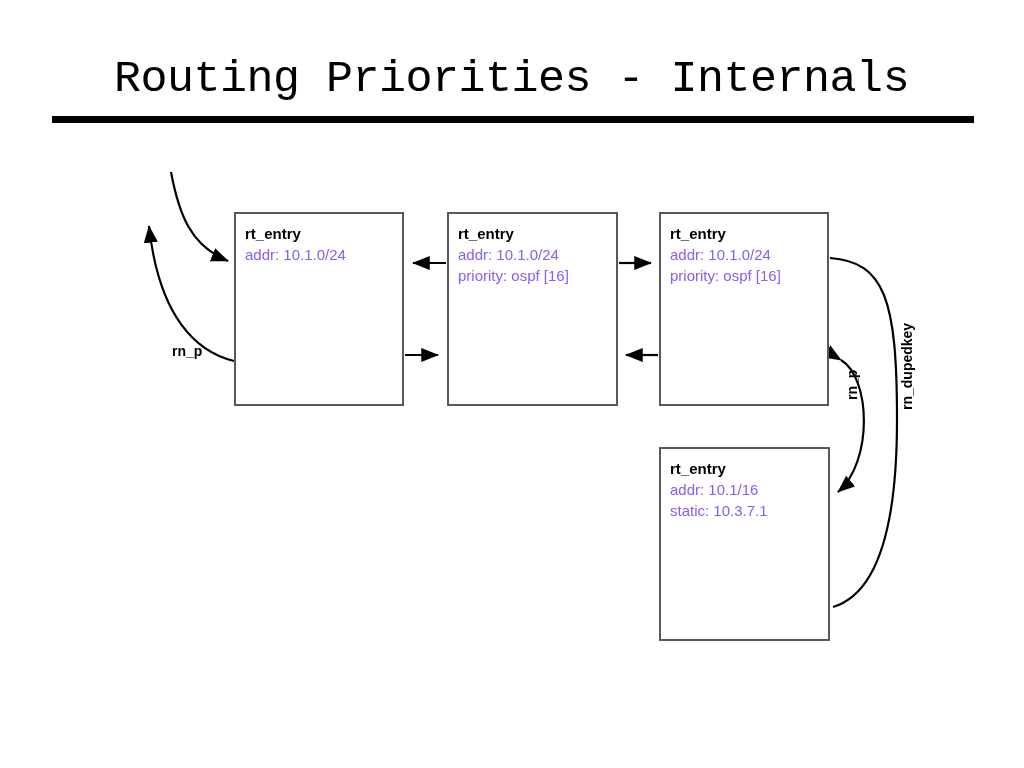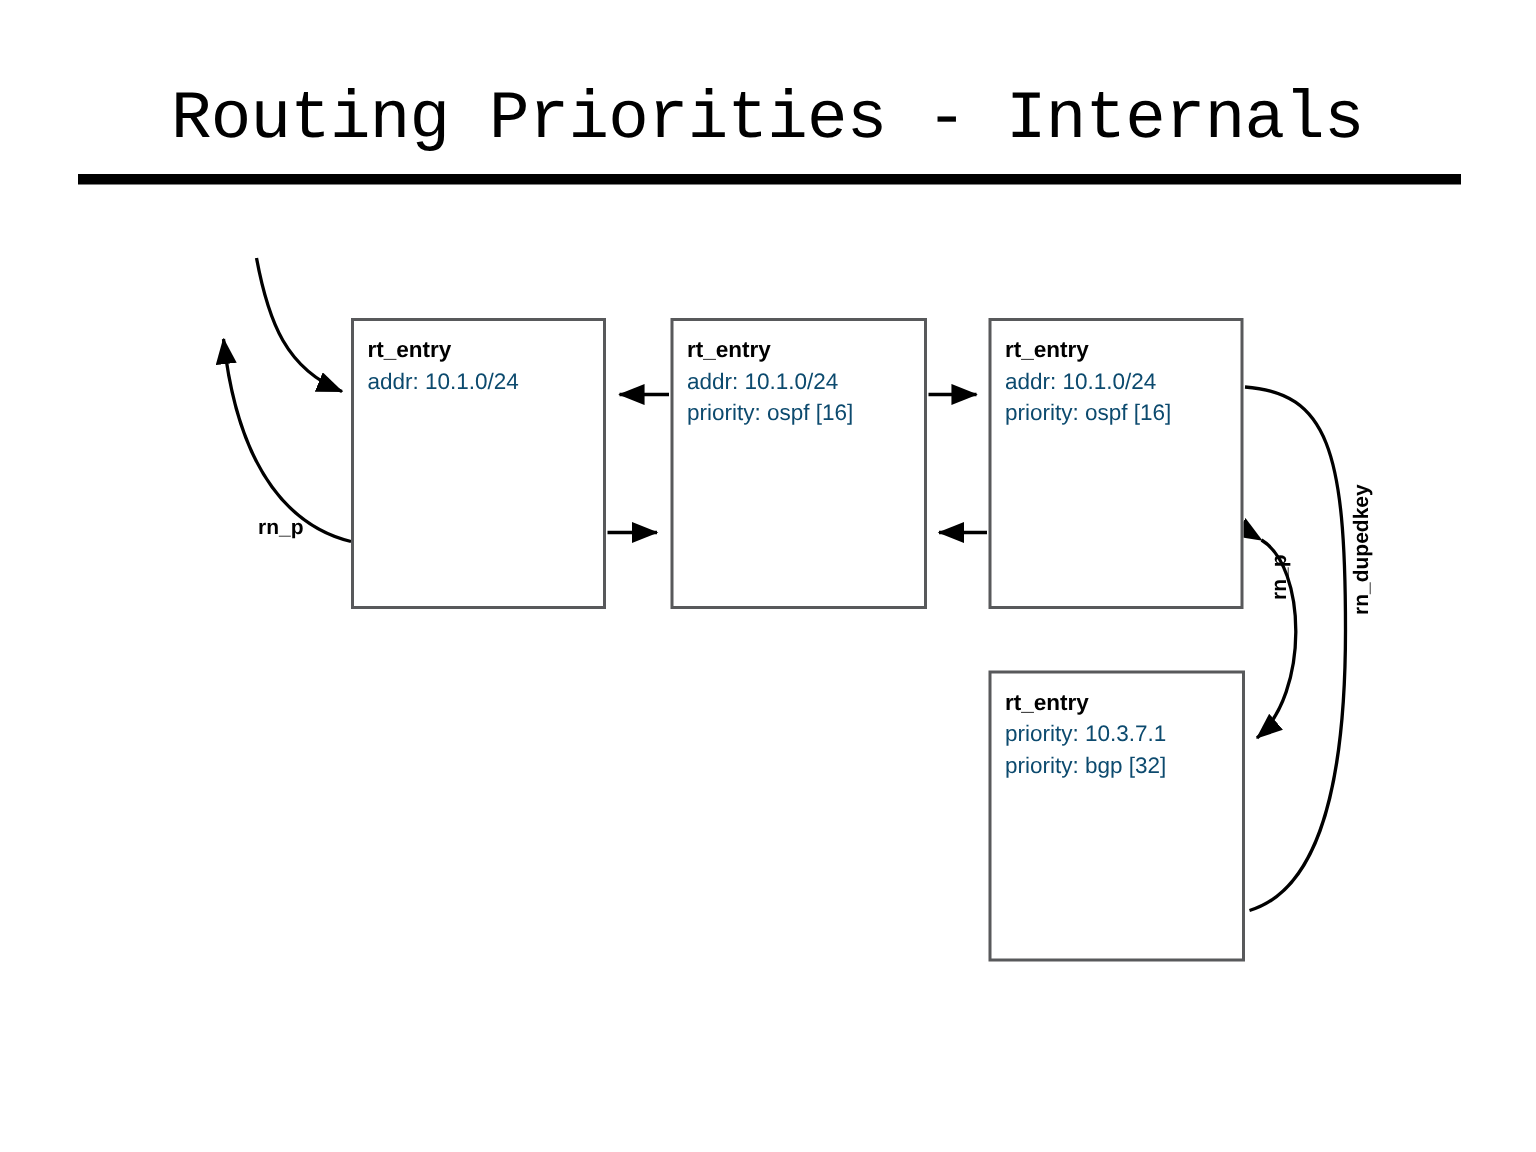--- a/index.html
+++ b/index.html
@@ -70,21 +70,21 @@
     font-size: 15px;
     font-weight: bold;
     line-height: 20px;
     color: #000000;
     letter-spacing: 0px;
   }
   .rt-box .fld {
     font-size: 15px;
     font-weight: normal;
     line-height: 21px;
-    color: #0c4a6e;
+    color: #8b5cf6;
     white-space: nowrap;
   }
 
   #box-1 { left: 221px; top: 212px; width: 170px; height: 194px; }
   #box-2 { left: 434px; top: 212px; width: 171px; height: 194px; }
   #box-3 { left: 646px; top: 212px; width: 170px; height: 194px; }
   #box-4 { left: 646px; top: 447px; width: 171px; height: 194px; }
 
   
   .edge-label {
@@ -150,22 +150,22 @@
   </div>
 
   <div class="rt-box" id="box-3">
     <div class="ttl">rt_entry</div>
     <div class="fld">addr: 10.1.0/24</div>
     <div class="fld">priority: ospf [16]</div>
   </div>
 
   <div class="rt-box" id="box-4">
     <div class="ttl">rt_entry</div>
-    <div class="fld">priority: 10.3.7.1</div>
-    <div class="fld">priority: bgp [32]</div>
+    <div class="fld">addr: 10.1/16</div>
+    <div class="fld">static: 10.3.7.1</div>
   </div>
 
   <div class="edge-label" id="label-rn-p-left">rn_p</div>
 
   <div class="edge-label" id="label-rn-p-right">rn_p</div>
 
   <div class="edge-label" id="label-rn-dupedkey">rn_dupedkey</div>
 
 </div>
 

